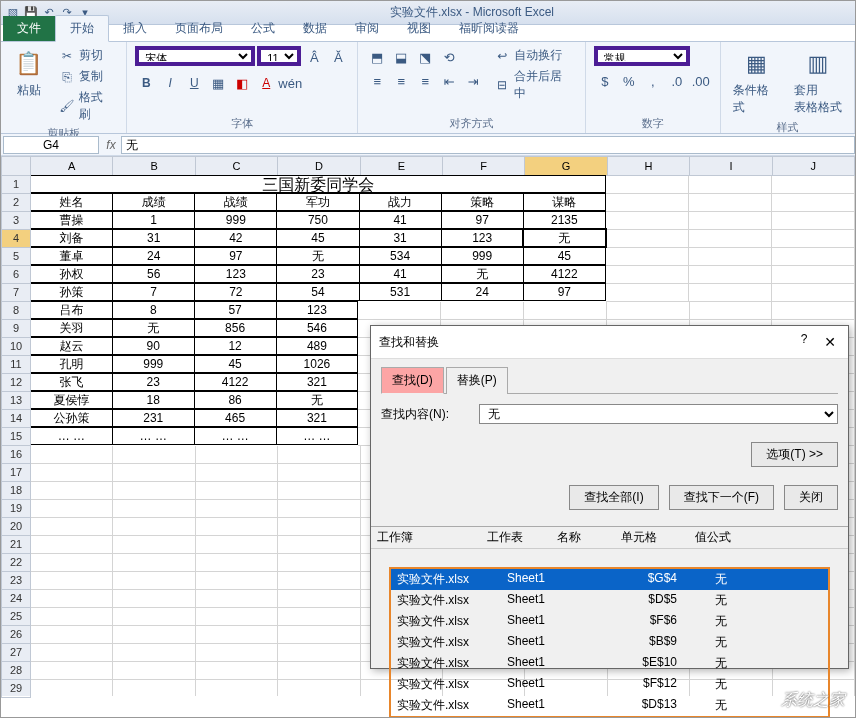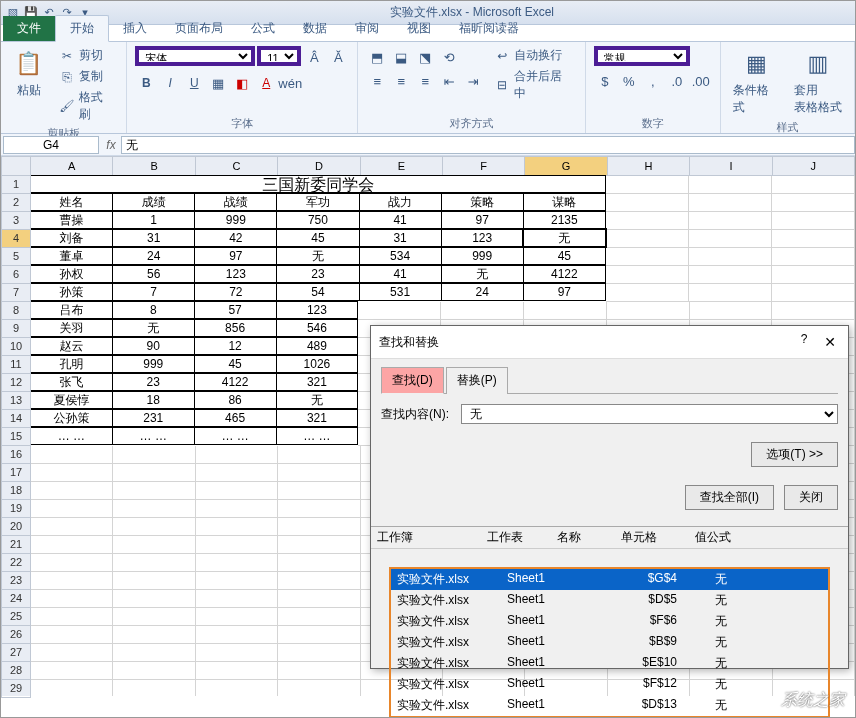--- a/index.html
+++ b/index.html
@@ -45,21 +45,21 @@
 .cell.title{font-size:16px}
 .cell.active{outline:2px solid #000;outline-offset:-1px;position:relative;z-index:2}
 .dialog{position:absolute;left:369px;top:324px;width:479px;height:344px;background:#f0f0f0;border:1px solid #666;box-shadow:2px 2px 8px rgba(0,0,0,.3);z-index:10}
 .dlg-title{height:26px;display:flex;align-items:center;justify-content:space-between;padding:16px 8px;background:#fff;border-bottom:1px solid #ddd}
 .dlg-close{width:20px;height:20px;display:flex;align-items:center;justify-content:center;cursor:pointer;font-size:14px}
 .dlg-help{width:20px;text-align:center;cursor:pointer}
 .dlg-body{padding:8px 10px}
 .dlg-tabs{display:flex;border-bottom:1px solid #aaa;margin-bottom:10px}
 .dlg-tab{padding:4px 10px;border:1px solid #aaa;border-bottom:none;background:#f0f0f0;margin-right:2px;margin-bottom:-1px;cursor:pointer;font-size:12px}
 .dlg-tab.active{background:#fca5a5;border-bottom:1px solid #f0f0f0}
-.dlg-row{display:flex;align-items:center;gap:8px;}
+.dlg-row{display:flex;align-items:center;gap:26px;}
 .dlg-row label{width:72px}
 .dlg-row select{flex:1;border:1px solid #888;height:20px;padding:0 4px;background:#fff}
 .dlg-btns{display:flex;justify-content:flex-end;gap:10px;margin:18px 0 8px}
 .dlg-btn{border:1px solid #888;background:#e9e9e9;padding:3px 14px;cursor:pointer;font-size:12px}
 .results{border-top:1px solid #aaa}
 .res-head,.res-row{display:flex;padding:2px 6px;font-size:12px}
 .res-head{border-bottom:1px solid #ccc;background:#f0f0f0}
 .rc{overflow:hidden;white-space:nowrap}
 .rc1{width:110px}.rc2{width:70px}.rc3{width:46px}.rc4{width:64px;text-align:right;padding-right:10px}.rc5{width:40px;text-align:right}.rc6{flex:1}
 .res-row.sel{background:#0a64c8;color:#fff}
@@ -624,20 +624,21 @@
     </div>
     <div class="dlg-row">
       <label>查找内容(N):</label>
       <select><option>无</option></select>
     </div>
     <div class="dlg-btns" style="">
       <button class="dlg-btn">选项(T) &gt;&gt;</button>
     </div>
     <div class="dlg-btns">
       <button class="dlg-btn">查找全部(I)</button>
+      <button class="dlg-btn">查找下一个(F)</button>
       <button class="dlg-btn">关闭</button>
     </div>
   </div>
   <div class="results">
     <div class="res-head">
       <div class="rc rc1">工作簿</div>
       <div class="rc rc2">工作表</div>
       <div class="rc rc3">名称</div>
       <div class="rc rc4">单元格</div>
       <div class="rc rc5">值</div>

